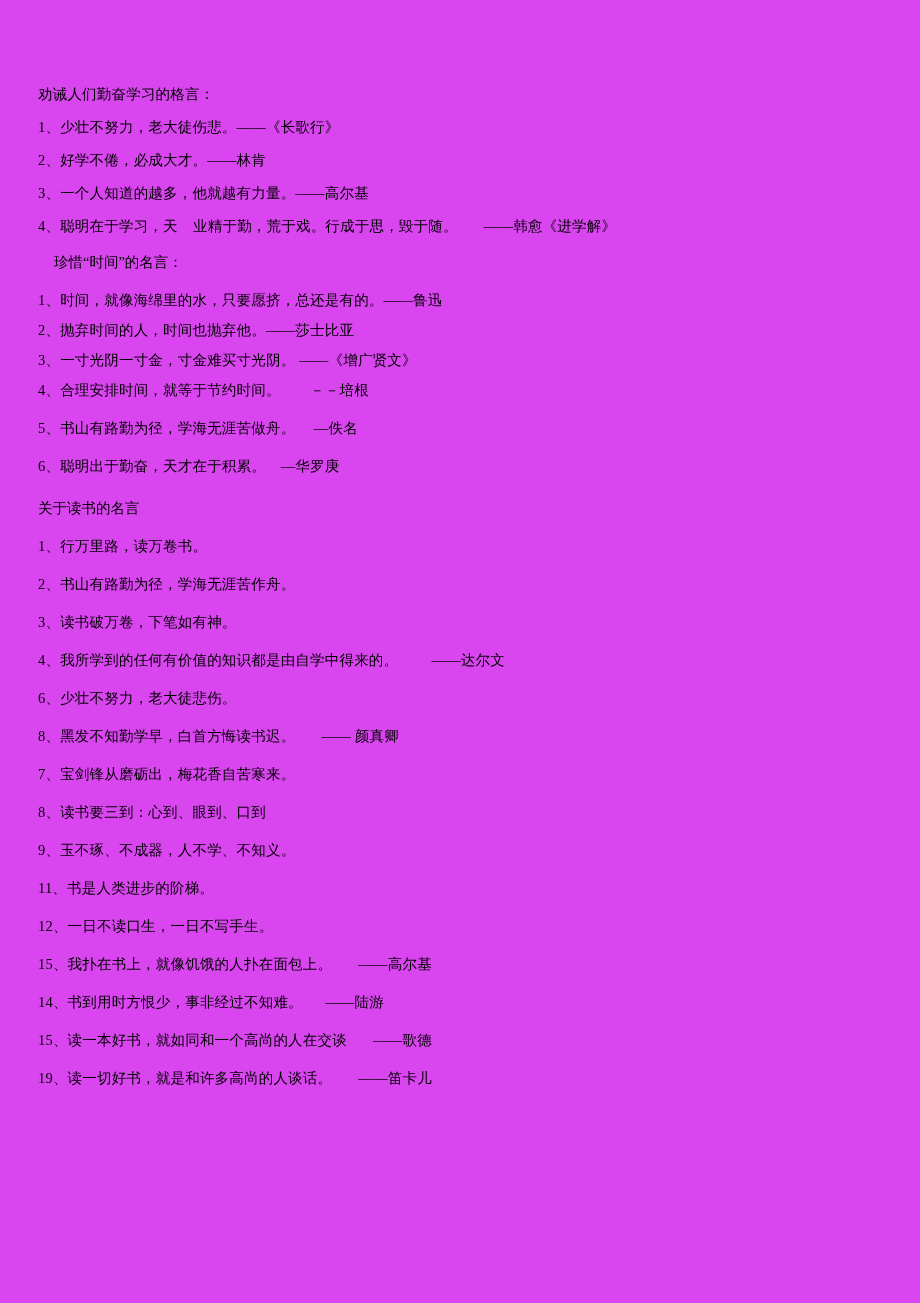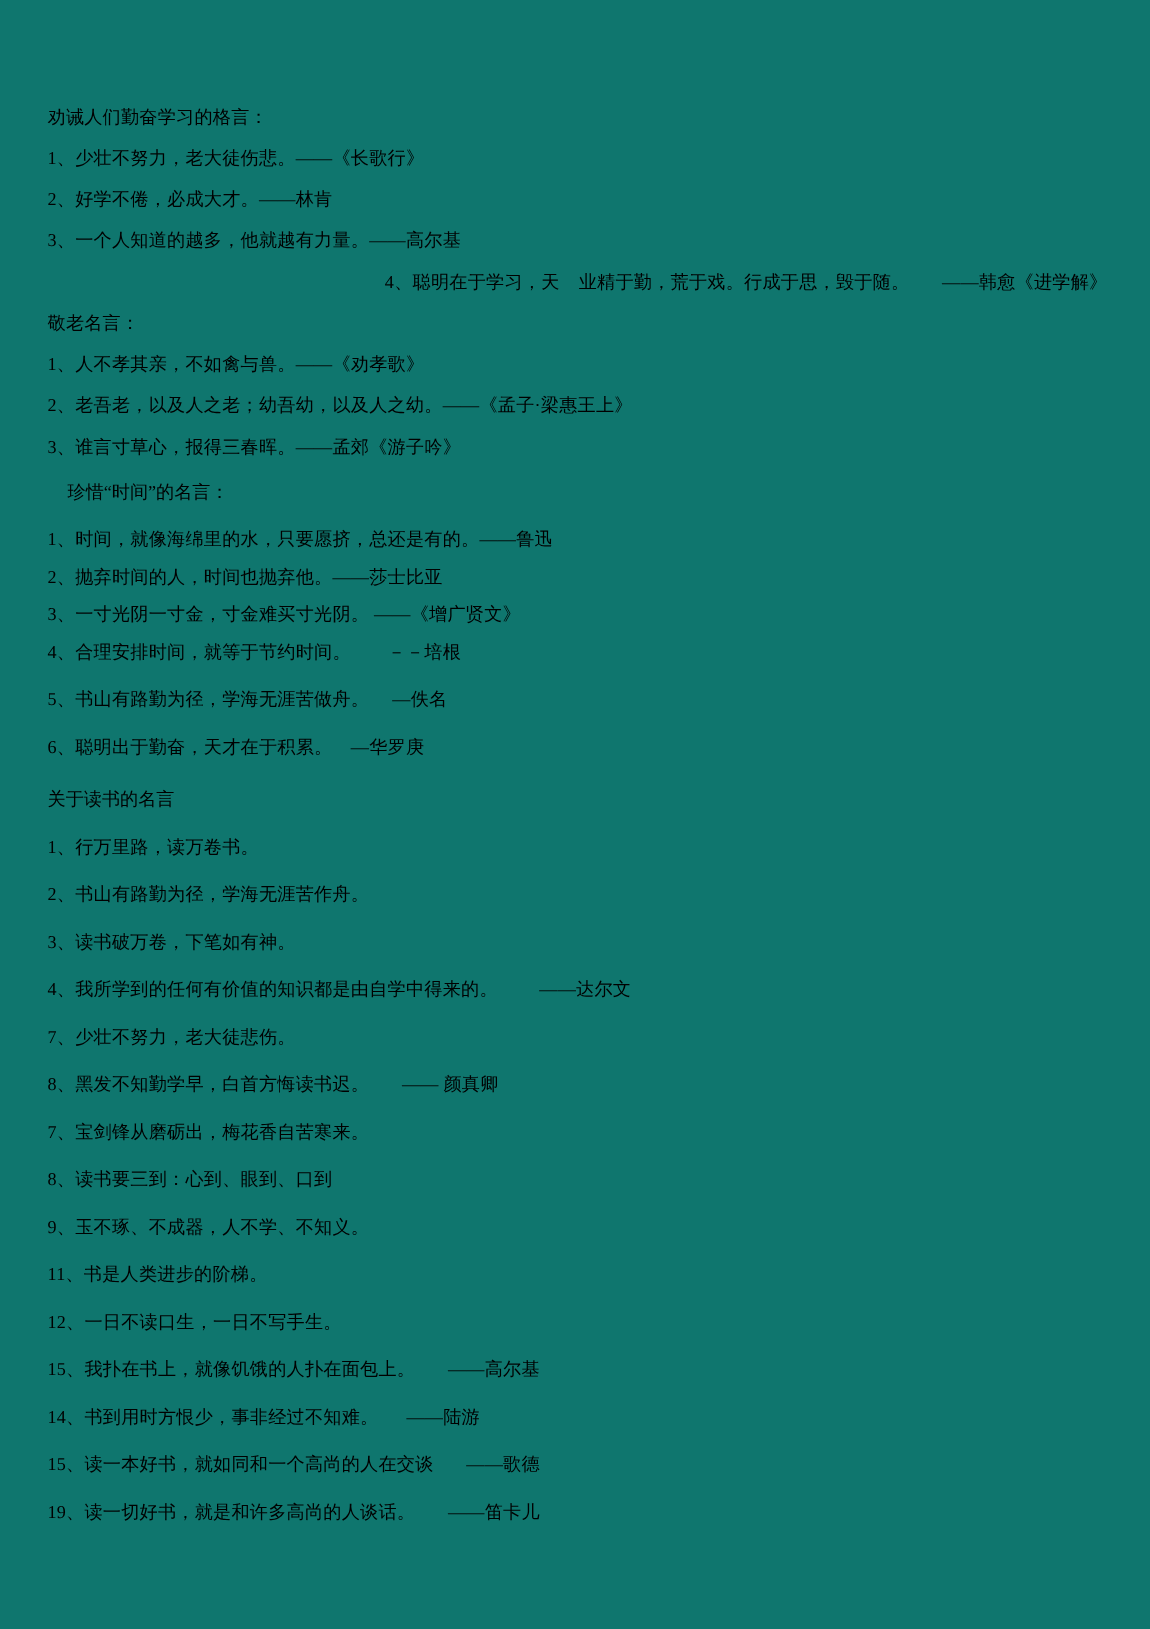--- a/index.html
+++ b/index.html
@@ -9,42 +9,42 @@
   }
   body {
     font-family: "Liberation Serif", "DejaVu Serif", serif;
     color: #000000;
   }
   .page {
     position: relative;
     width: 920px;
     height: 1303px;
     margin: 0 auto;
-    background: #0f766e;
+    background: #d946ef;
     overflow: hidden;
     box-sizing: border-box;
   }
   .content {
     position: absolute;
     left: 38px;
     top: 86px;
     width: 848px;
   }
   .line {
     font-size: 14.5px;
     line-height: 16px;
     white-space: pre;
     letter-spacing: 0.2px;
   }
   
   .tight { margin-bottom: 17px; }
   .tight:last-child { margin-bottom: 0; }
 
   .blk-a .line { margin-bottom: 17px; }
-  .blk-a .line:last-child { margin-bottom: 0; text-align: right; }
+  .blk-a .line:last-child { margin-bottom: 0; }
 
   .blk-b { margin-top: 17px; }
   .blk-b .line { margin-bottom: 17px; }
   .blk-b .line:last-child { margin-bottom: 0; }
 
   .heading-time {
     margin-top: 20px;
     padding-left: 16px;
     font-size: 14.5px;
     line-height: 16px;
@@ -74,47 +74,41 @@
     <div>
       <div class="line tight">劝诫人们勤奋学习的格言：</div>
       <div class="blk-a">
         <div class="line">1、少壮不努力，老大徒伤悲。——《长歌行》</div>
         <div class="line">2、好学不倦，必成大才。——林肯</div>
         <div class="line">3、一个人知道的越多，他就越有力量。——高尔基</div>
         <div class="line">4、聪明在于学习，天    业精于勤，荒于戏。行成于思，毁于随。　   ——韩愈《进学解》</div>
       </div>
     </div>
 
-    <div class="blk-b">
-      <div class="line">敬老名言：</div>
-      <div class="line">1、人不孝其亲，不如禽与兽。——《劝孝歌》</div>
-      <div class="line">2、老吾老，以及人之老；幼吾幼，以及人之幼。——《孟子·梁惠王上》</div>
-      <div class="line">3、谁言寸草心，报得三春晖。——孟郊《游子吟》</div>
-    </div>
 
     <div>
       <div class="heading-time">珍惜“时间”的名言：</div>
       <div class="blk-c">
         <div class="line">1、时间，就像海绵里的水，只要愿挤，总还是有的。——鲁迅</div>
         <div class="line">2、抛弃时间的人，时间也抛弃他。——莎士比亚</div>
         <div class="line">3、一寸光阴一寸金，寸金难买寸光阴。 ——《增广贤文》</div>
         <div class="line wide">4、合理安排时间，就等于节约时间。　　－－培根</div>
         <div class="line wide">5、书山有路勤为径，学海无涯苦做舟。　 —佚名</div>
         <div class="line">6、聪明出于勤奋，天才在于积累。　—华罗庚</div>
       </div>
     </div>
 
     <div>
       <div class="heading-read">关于读书的名言</div>
       <div class="blk-d">
         <div class="line">1、行万里路，读万卷书。</div>
         <div class="line">2、书山有路勤为径，学海无涯苦作舟。</div>
         <div class="line">3、读书破万卷，下笔如有神。</div>
         <div class="line">4、我所学到的任何有价值的知识都是由自学中得来的。　　 ——达尔文</div>
-        <div class="line">7、少壮不努力，老大徒悲伤。</div>
+        <div class="line">6、少壮不努力，老大徒悲伤。</div>
         <div class="line">8、黑发不知勤学早，白首方悔读书迟。　   —— 颜真卿</div>
         <div class="line">7、宝剑锋从磨砺出，梅花香自苦寒来。</div>
         <div class="line">8、读书要三到：心到、眼到、口到</div>
         <div class="line">9、玉不琢、不成器，人不学、不知义。</div>
         <div class="line">11、书是人类进步的阶梯。</div>
         <div class="line">12、一日不读口生，一日不写手生。</div>
         <div class="line">15、我扑在书上，就像饥饿的人扑在面包上。　   ——高尔基</div>
         <div class="line">14、书到用时方恨少，事非经过不知难。　  ——陆游</div>
         <div class="line">15、读一本好书，就如同和一个高尚的人在交谈　   ——歌德</div>
         <div class="line">19、读一切好书，就是和许多高尚的人谈话。　   ——笛卡儿</div>

